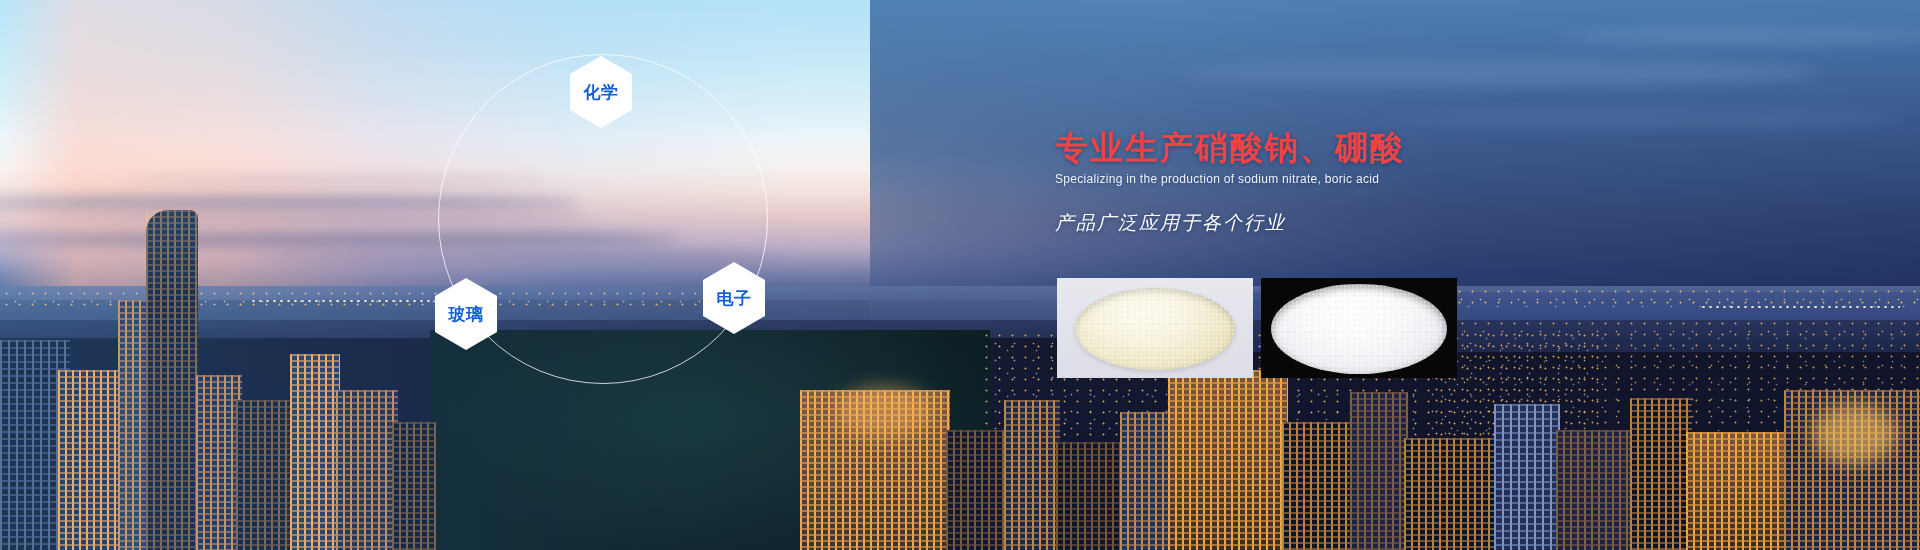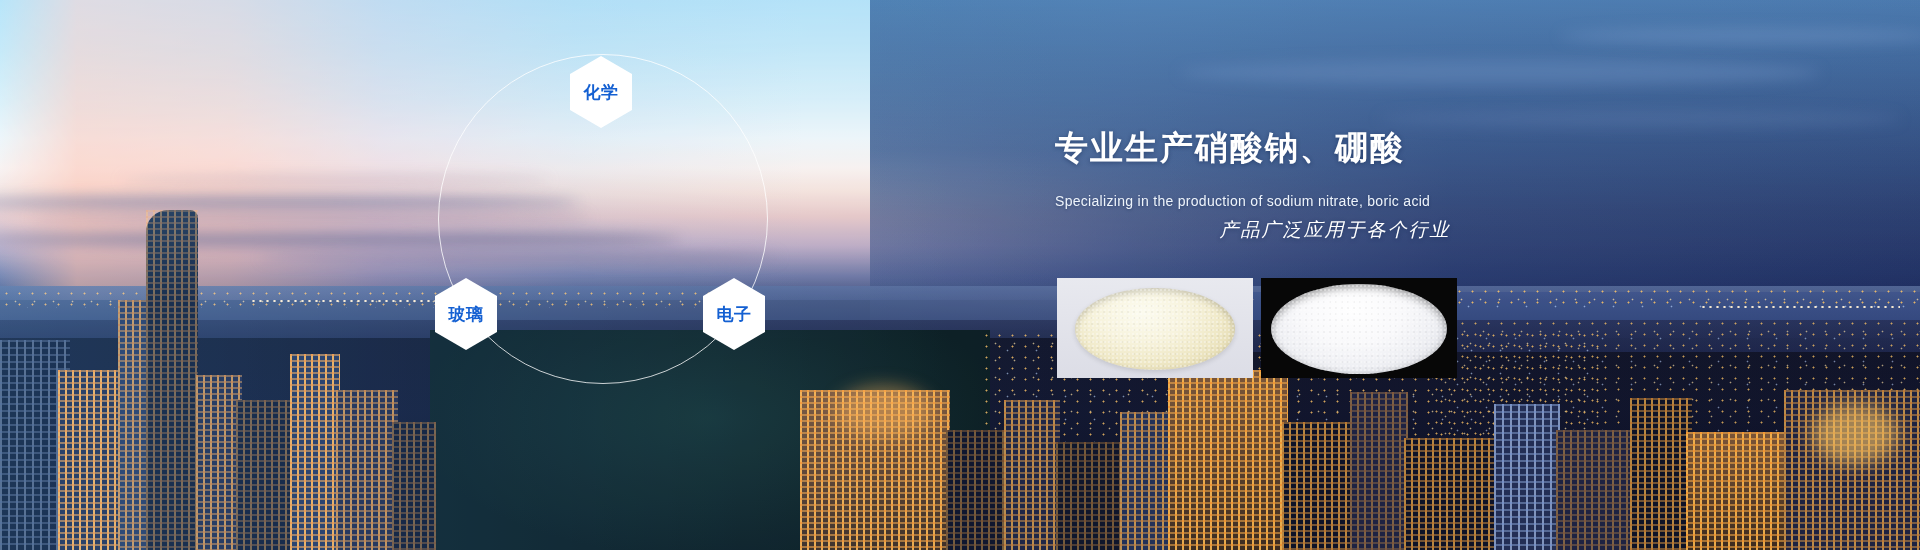--- a/index.html
+++ b/index.html
@@ -180,43 +180,42 @@
     line-height:1.15; white-space:nowrap;
   }
   .hex-main .sub {
     color:#3a3a3a; font-size:14px; letter-spacing:1px; margin-top:7px;
     white-space:nowrap;
   }
 
   
   .n-huaxue { left:152px; top:34px; }
   .n-youliao{ left:285px; top:108px; }
-  .n-dianzi { left:285px; top:256px; }
+  .n-dianzi { left:285px; top:240px; }
   .n-yejin  { left:152px; top:338px; }
   .n-boli   { left:17px;  top:256px; }
   .n-yiyao  { left:17px;  top:108px; }
 
   
   .copy { position:absolute; left:1055px; top:128px; width:560px; }
   .copy .h1 {
-    color:#ffffff; font-size:33px; font-weight:bold; letter-spacing:2px;
+    color:#ef4444; font-size:33px; font-weight:bold; letter-spacing:2px;
     line-height:1.2; text-shadow:0 1px 4px rgba(10,30,70,0.45);
     white-space:nowrap;
   }
   .copy .h2 {
-    color:#eef4fb; font-size:14px; font-weight:normal; letter-spacing:0.3px;
-    margin-top:25px; text-shadow:0 1px 3px rgba(10,30,70,0.4);
+    color:#eef4fb; font-size:12px; font-weight:normal; letter-spacing:0.3px;
+    margin-top:4px; text-shadow:0 1px 3px rgba(10,30,70,0.4);
     white-space:nowrap;
   }
   .copy .h3 {
     font-family:"Liberation Serif","DejaVu Serif",serif;
     color:#ffffff; font-size:19px; font-style:italic; letter-spacing:2px;
-    margin-top:8px; text-shadow:0 1px 4px rgba(10,30,70,0.45);
+    margin-top:24px; text-shadow:0 1px 4px rgba(10,30,70,0.45);
     white-space:nowrap;
-    text-align:center;
   }
 
   
   .shots { position:absolute; left:1057px; top:278px; display:flex; gap:8px; }
   .shot { width:196px; height:100px; position:relative; overflow:hidden; }
 
   .shot.light { background:linear-gradient(to bottom,#e8e9ef,#dcdde6); }
   .shot.dark  { background:#070707; }
 
   .pile { position:absolute; border-radius:50%; }

